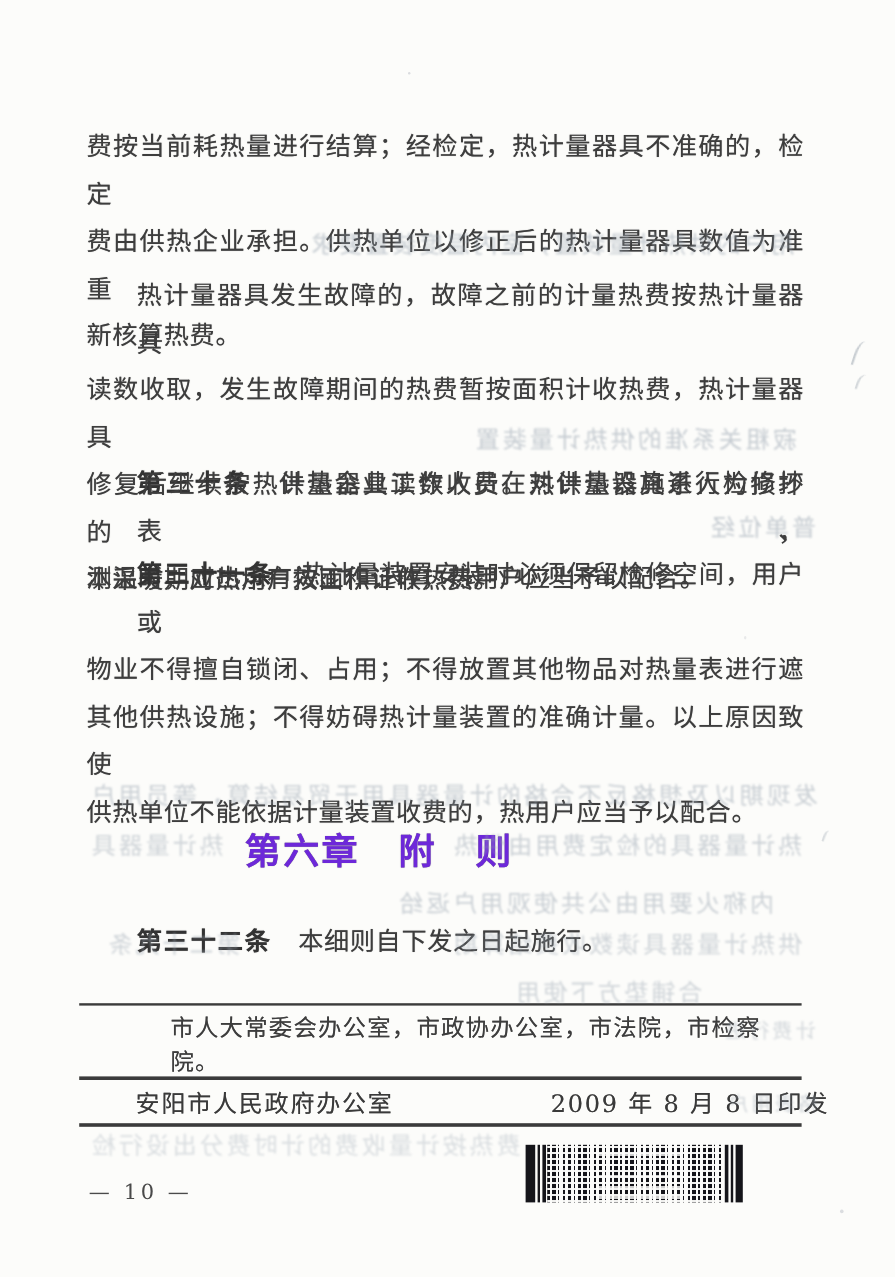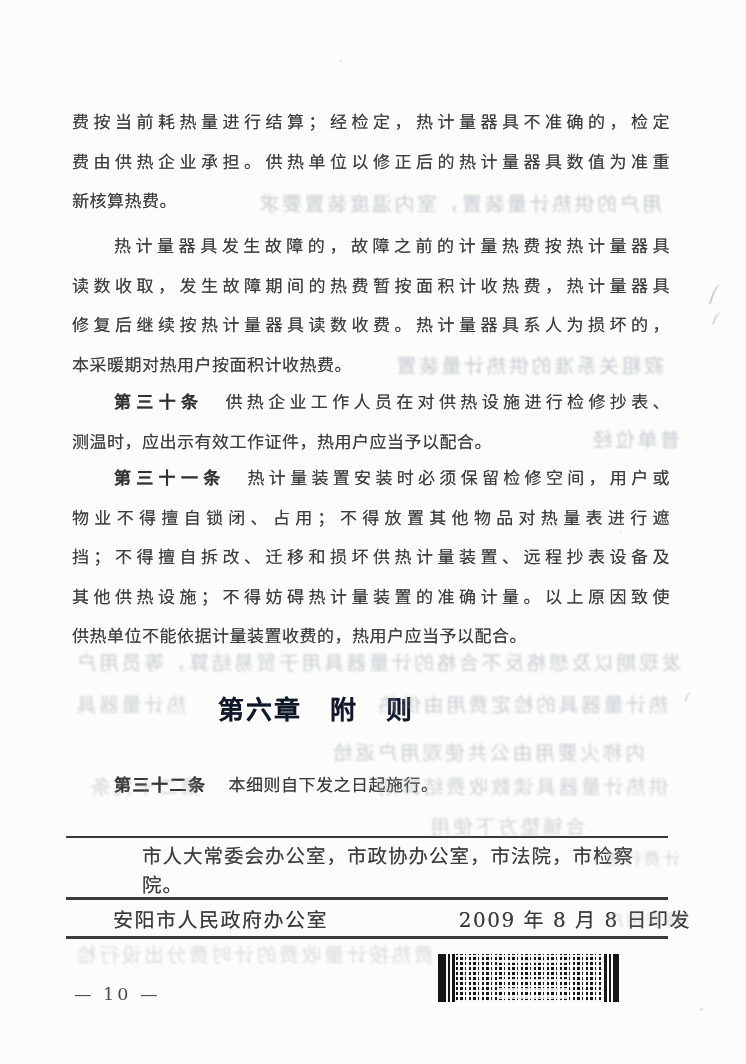--- a/index.html
+++ b/index.html
@@ -7,37 +7,37 @@
   body { font-family:"DejaVu Serif","Liberation Serif",serif; }
 
   #page {
     position:relative; width:746px; height:1064px;
     background:#fcfcfa; overflow:hidden; color:#3d3d3d;
   }
 
   
   .blk {
     position:absolute; left:72px; width:598px;
-    font-size:17px; line-height:39.5px; letter-spacing:.5px;
+    font-size:21px; line-height:39.5px; letter-spacing:.5px;
     text-align:justify; color:#3d3d3d;
   }
   .ln { text-align-last:justify; text-shadow:0 0 .6px rgba(70,70,70,.7); }
   .ln.end { text-align-last:left;font-family:Liberation Serif, serif; }
   .ln.first { padding-left:42px; }
   .term { font-weight:bold; margin-right:22px; letter-spacing:1.5px; color:#333; }
 
   #para1 { top:103px; }
   #para2 { top:227px; }
   #art30 { top:383px; }
   #art31 { top:459px; }
 
   #chapter {
     position:absolute; left:0; top:691px; width:632px;
-    text-align:center; font-weight:bold; font-size:26px;
-    line-height:39.5px; letter-spacing:2px; color:#0f172a;
+    text-align:center; font-weight:bold; font-size:30px;
+    line-height:39.5px; letter-spacing:2px; color:#6d28d9;
     text-shadow:0 0 .6px rgba(50,50,50,.7);
   }
   #art32 { top:766px; }
 
   
   .rule { position:absolute; left:66px; width:602px; background:#3b3b3b; }
   #rule1 { top:836px; height:2px; }
   #rule2 { top:897px; height:2.5px; }
   #rule3 { top:936px; height:2.5px; }
 
@@ -133,21 +133,20 @@
     <div class="ln">读数收取，发生故障期间的热费暂按面积计收热费，热计量器具</div>
     <div class="ln">修复后继续按热计量器具读数收费。热计量器具系人为损坏的，</div>
     <div class="ln end">本采暖期对热用户按面积计收热费。</div>
   </section>
 
   <section class="blk" id="art31">
     <div class="ln first">
       <b class="term">第三十一条</b><span>热计量装置安装时必须保留检修空间，用户或</span>
     </div>
     <div class="ln">物业不得擅自锁闭、占用；不得放置其他物品对热量表进行遮</div>
-    <div class="ln">挡；不得擅自拆改、迁移和损坏供热计量装置、远程抄表设备及</div>
     <div class="ln">其他供热设施；不得妨碍热计量装置的准确计量。以上原因致使</div>
     <div class="ln end">供热单位不能依据计量装置收费的，热用户应当予以配合。</div>
   </section>
 
   <h2 id="chapter">第六章　附　则</h2>
 
   <section class="blk" id="art32">
     <div class="ln end first">
       <b class="term">第三十二条</b><span>本细则自下发之日起施行。</span>
     </div>

